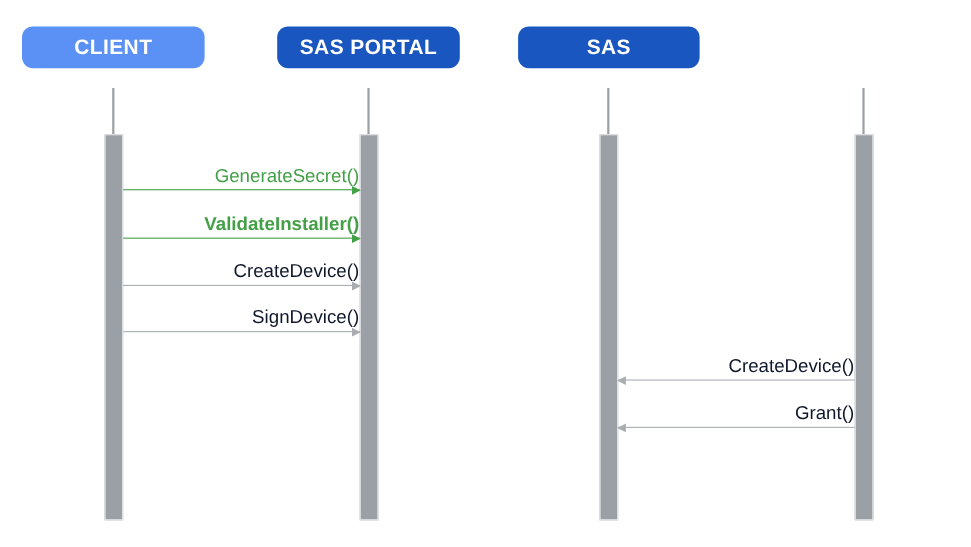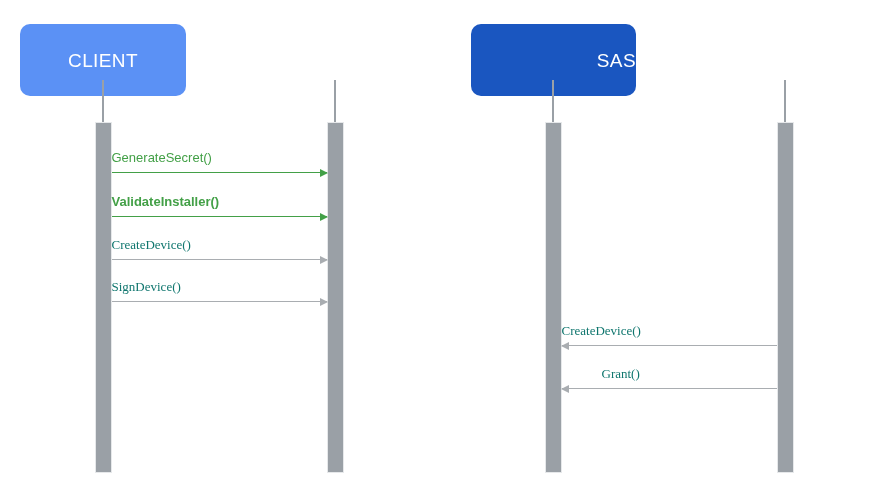--- a/index.html
+++ b/index.html
@@ -13,29 +13,29 @@
   #diagram {
     position: relative;
     width: 883px;
     height: 497px;
     background: #ffffff;
     overflow: hidden;
   }
   
   .participant-box {
     position: absolute;
-    height: 72px;
+    height: 38px;
     border-radius: 10px;
     display: flex;
     align-items: center;
     justify-content: center;
     box-sizing: border-box;
     color: #ffffff;
     font-size: 19px;
-    font-weight: normal;
+    font-weight: bold;
     letter-spacing: 0.4px;
     text-align: center;
     line-height: 1;
     user-select: none;
   }
   
   .lifeline-stem {
     position: absolute;
     width: 2px;
     background: #9aa0a6;
@@ -57,30 +57,30 @@
     position: absolute;
     left: 0;
     top: 0;
     height: 1px;
     width: 100%;
   }
   .message-label {
     position: absolute;
     left: 0;
     width: 100%;
-    text-align: left;
-    font-size: 13px;
+    text-align: right;
+    font-size: 17px;
     line-height: 1;
     white-space: nowrap;
     user-select: none;
   }
   .msg-green .message-line { background: #43a047; }
   .msg-green .message-label { color: #43a047; }
   .msg-gray .message-line { background: #a9adb1; }
-  .msg-gray .message-label { color: #0f766e; font-family: Liberation Serif, serif; }
+  .msg-gray .message-label { color: #0f172a; }
 
   
   .arrow-head {
     position: absolute;
     width: 0;
     height: 0;
     top: -3.5px;
   }
   .dir-right .arrow-head {
     right: -1px;
@@ -98,23 +98,26 @@
 </style>
 </head>
 <body>
 
 <div id="diagram" style="width: 883px; height: 497px; background: rgb(255, 255, 255);">
     <div class="participant-box" style="left: 20px; top: 24px; width: 166px; background: rgb(91, 145, 245);">
       <span>CLIENT</span>
     </div>
     <div class="lifeline-stem" style="left: 102px; top: 80px; height: 42px;"></div>
     <div class="activation-bar" style="left: 94.5px; top: 122px; height: 351px;"></div>
+    <div class="participant-box" style="left: 252px; top: 24px; width: 166px; background: rgb(26, 86, 192);">
+      <span>SAS PORTAL</span>
+    </div>
     <div class="lifeline-stem" style="left: 334px; top: 80px; height: 42px;"></div>
     <div class="activation-bar" style="left: 326.5px; top: 122px; height: 351px;"></div>
-    <div class="participant-box" style="left: 471px; top: 24px; width: 165px; background: rgb(26, 86, 192); justify-content: flex-end;">
+    <div class="participant-box" style="left: 471px; top: 24px; width: 165px; background: rgb(26, 86, 192);">
       <span>SAS</span>
     </div>
     <div class="lifeline-stem" style="left: 552px; top: 80px; height: 42px;"></div>
     <div class="activation-bar" style="left: 544.5px; top: 122px; height: 351px;"></div>
     <div class="lifeline-stem" style="left: 784px; top: 80px; height: 42px;"></div>
     <div class="activation-bar" style="left: 776.5px; top: 122px; height: 351px;"></div>
     <div class="message msg-green dir-right" style="left: 111.5px; top: 172px; width: 215px;">
       <div class="message-line"></div>
       <div class="arrow-head"></div>
       <div class="message-label" style="top: -21px;">GenerateSecret()</div>
@@ -135,15 +138,15 @@
       <div class="message-label" style="top: -21px;">SignDevice()</div>
     </div>
     <div class="message msg-gray dir-left" style="left: 561.5px; top: 345px; width: 215px;">
       <div class="message-line"></div>
       <div class="arrow-head"></div>
       <div class="message-label" style="top: -21px;">CreateDevice()</div>
     </div>
     <div class="message msg-gray dir-left" style="left: 561.5px; top: 388px; width: 215px;">
       <div class="message-line"></div>
       <div class="arrow-head"></div>
-      <div class="message-label" style="top: -21px; margin-left: 40px;">Grant()</div>
+      <div class="message-label" style="top: -21px;">Grant()</div>
     </div>
   </div>
 
 </body></html>

